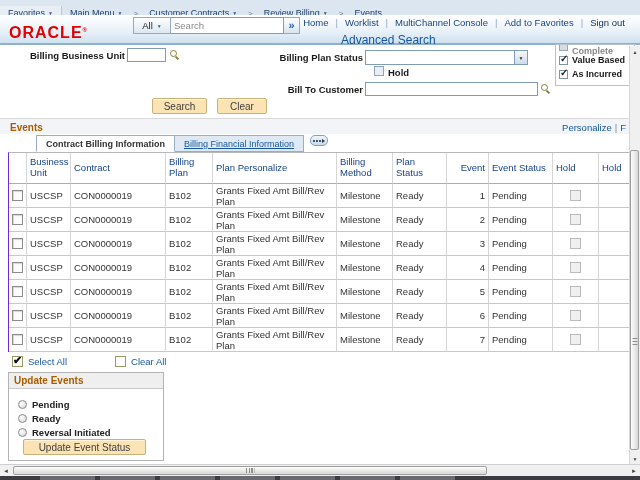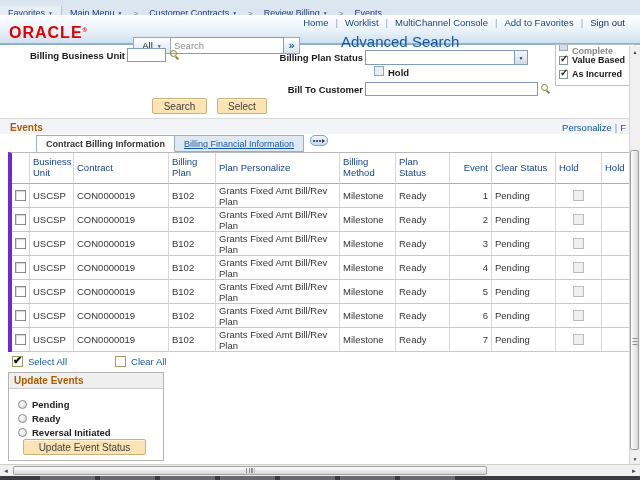--- a/index.html
+++ b/index.html
@@ -19,27 +19,27 @@
 
   
   .header { position:absolute; left:0; top:15px; width:640px; height:30px; background:linear-gradient(180deg,#ffffff 0%,#eaf2f9 55%,#cfe1ef 100%); border-bottom:2px solid #8fb1d0; }
   .oracle-logo { position:absolute; left:9px; top:9px; color:#e00000; font-weight:bold; font-size:16px; letter-spacing:1px; }
   .oracle-logo sup { font-size:6px; letter-spacing:0; }
   .top-links { position:absolute; right:8px; top:2px; display:flex; align-items:center; font-size:9.5px; color:#19447e; }
   .top-link { padding:0 7px; cursor:pointer; }
   .top-link.signout { font-weight:normal; color:#0d2b56; }
   .link-sep { color:#93a9c6; }
   .link-sep::after { content:"|"; }
-  .search-bar { position:absolute; left:133px; top:20px; display:flex; align-items:center; height:21px; }
+  .search-bar { position:absolute; left:133px; top:0; display:flex; align-items:center; height:21px; }
   .scope-btn { width:38px; height:17px; border:1px solid #93aabf; background:linear-gradient(#fefefe,#dde7f0); display:flex; align-items:center; justify-content:center; gap:4px; font-size:9.5px; color:#222; cursor:pointer; }
   .search-input { width:113px; height:17px; border:1px solid #7f9db9; border-left:none; font-family:"Liberation Sans",sans-serif; font-size:9.5px; padding:0 3px; color:#333; }
   .search-input::placeholder { color:#8a8a8a; }
   .go-btn { width:16px; height:17px; border:1px solid #93aabf; border-left:none; background:linear-gradient(#fefefe,#d8e4ef); color:#2a5f9e; font-weight:bold; display:flex; align-items:center; justify-content:center; cursor:pointer; }
   .go-btn::after { content:"»"; font-size:11px; position:relative; top:-1px; }
-  .advanced-search { position:absolute; left:341px; top:18px; color:#15569e; font-size:15px; cursor:pointer; text-decoration:none; }
+  .advanced-search { position:absolute; left:341px; top:18px; color:#15569e; font-size:12px; cursor:pointer; text-decoration:none; }
 
   
   .lbl { position:absolute; font-weight:bold; font-size:9.5px; color:#1a1a1a; text-align:right; }
   .inp { position:absolute; border:1px solid #7f9db9; background:#fff; height:14px; font-family:"Liberation Sans",sans-serif; font-size:9.5px; padding:0 2px; }
   .mag { position:absolute; width:8px; height:8px; }
   .mag::before { content:""; position:absolute; left:0; top:0; width:5px; height:5px; border:1.5px solid #8a7d35; border-radius:50%; }
   .mag::after { content:""; position:absolute; left:6px; top:6px; width:2px; height:4px; background:#8a7d35; transform:rotate(-45deg); }
   .dropdown { position:absolute; border:1px solid #7f9db9; background:#fff; height:15px; }
   .dd-btn { position:absolute; right:0; top:0; width:13px; height:13px; background:linear-gradient(#f4f7fa,#cfdceb); border-left:1px solid #7f9db9; display:flex; align-items:center; justify-content:center; cursor:pointer; }
   .dd-btn::after { content:"▼"; font-size:5px; color:#333; }
@@ -62,21 +62,21 @@
   .tabs { position:absolute; left:8px; top:135px; display:flex; align-items:flex-start; height:18px;margin-left:28px; }
   .tab { height:17px; padding:0 9px; display:flex; align-items:center; font-size:9px; border:1px solid #99aec5; cursor:pointer; white-space:nowrap; }
   .tab.active { background:#fff; border-bottom-color:#fff; font-weight:bold; color:#333; }
   .tab.inactive { background:#dfe9f4; color:#15569e; text-decoration:underline; border-left:none; }
   .tab-icon-btn { margin-left:6px; margin-bottom:2px; width:18px; height:11px; border:1px solid #8aa0ba; border-radius:5px; background:linear-gradient(#f0f6fb,#c6daec); display:flex; align-items:center; justify-content:center; gap:1px; cursor:pointer; }
   .tab-icon-btn i { width:2px; height:2px; background:#3f5milestone877; background:#3f5877; display:block; }
   .tab-icon-btn b { width:0; height:0; border-top:2px solid transparent; border-bottom:2px solid transparent; border-left:3px solid #333; display:block; }
 
   
   .grid-clip { position:absolute; left:8px; top:152px; width:621px; height:201px; overflow:hidden; }
-  .grid { display:grid; grid-template-columns:18px 44px 95px 47px 124px 56px 54px 42px 64px 46px 40px; grid-template-rows:31px repeat(7,24px); width:632px; border-left:4px solid #6d28d9; border-top:1px solid #b8b8b8; background:#fff; }
+  .grid { display:grid; grid-template-columns:18px 44px 95px 47px 124px 56px 54px 42px 64px 46px 40px; grid-template-rows:31px repeat(7,24px); width:632px; border-left:1px solid #6d28d9; border-top:1px solid #b8b8b8; background:#fff; }
   .cell { border-right:1px solid #d6d6d6; border-bottom:1px solid #c8c8c8; padding:1px 3px; display:flex; align-items:center; font-size:9.5px; color:#333; overflow:hidden; }
   .gh { color:#15428b; border-bottom:1px solid #adadad; line-height:1.15; font-size:9.5px; }
   .num { justify-content:flex-end; }
   .ctr { justify-content:center; }
   .row-chk { width:11px; height:11px; border:1px solid #8b8b8b; background:#fbfbfb; box-shadow:inset 1px 1px 1px rgba(0,0,0,0.15); }
   .hold-chk { width:11px; height:11px; border:1px solid #bcbcbc; background:#f0f0f0; }
 
   
   .selall-row { position:absolute; left:12px; top:356px; display:flex; align-items:center; font-size:9.5px; }
   .sel-icon { width:11px; height:11px; border:1px solid #9a9a64; background:#fff; position:relative; cursor:pointer; }
@@ -186,21 +186,21 @@
           <span>Value Based</span>
         </div>
         <div class="chk-item">
           <span class="chk-box checked"></span>
           <span>As Incurred</span>
         </div>
       </div>
     </div>
 
   <div class="btn" style="left:152px;top:98px;width:55px;">Search</div>
-  <div class="btn" style="left:217px;top:98px;width:50px;">Select</div>
+  <div class="btn" style="left:217px;top:98px;width:50px;">Clear</div>
 
   <div class="events-bar">
     <span class="events-title">Events</span>
     <span class="personalize">
       <span>Personalize</span><span class="psep"></span><span>F</span>
     </span>
   </div>
 
   <div class="tabs">
       <span class="tab active">Contract Billing Information</span>
@@ -216,21 +216,21 @@
   <div class="grid-clip">
     <div class="grid">
         <div class="cell gh ctr"></div>
         <div class="cell gh">Business Unit</div>
         <div class="cell gh">Contract</div>
         <div class="cell gh">Billing Plan</div>
         <div class="cell gh">Plan Personalize</div>
         <div class="cell gh">Billing Method</div>
         <div class="cell gh">Plan Status</div>
         <div class="cell gh num">Event</div>
-        <div class="cell gh">Clear Status</div>
+        <div class="cell gh">Event Status</div>
         <div class="cell gh">Hold</div>
         <div class="cell gh">Hold</div>
         <div class="cell gc ctr">
           <span class="row-chk"></span>
         </div>
         <div class="cell gc">USCSP</div>
         <div class="cell gc">CON0000019</div>
         <div class="cell gc">B102</div>
         <div class="cell gc">Grants Fixed Amt Bill/Rev Plan</div>
         <div class="cell gc">Milestone</div>

